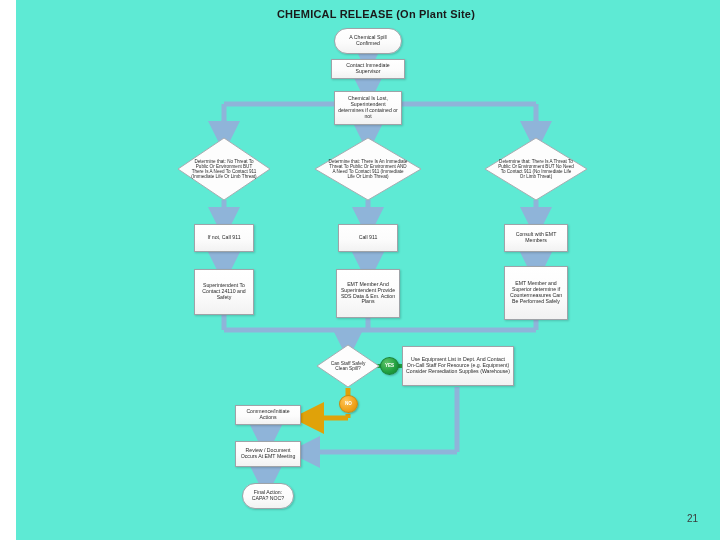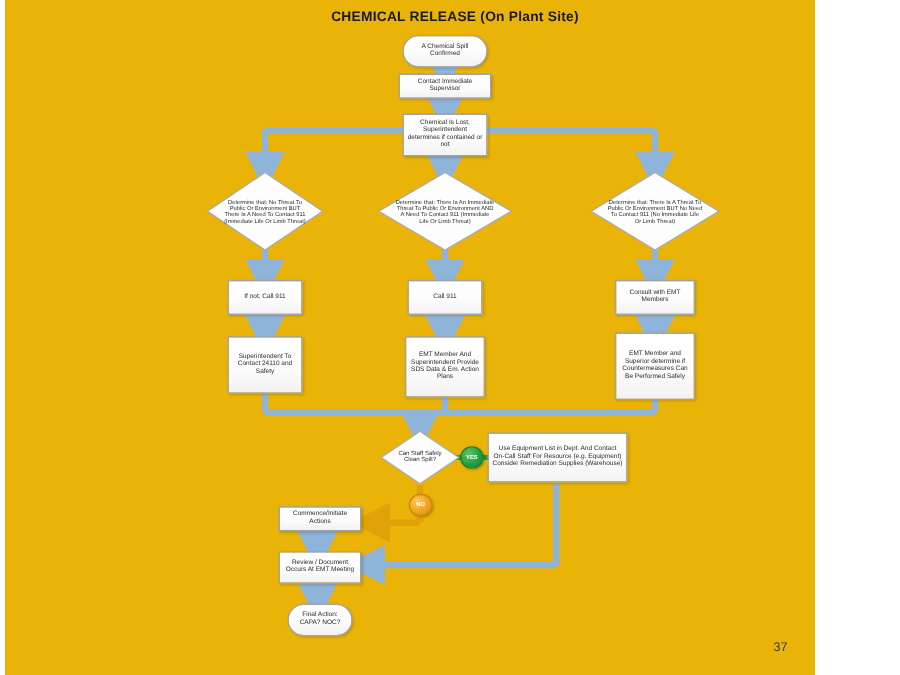--- a/index.html
+++ b/index.html
@@ -2,22 +2,22 @@
 <html><head>
 <meta charset="utf-8">
 <style>
   html,body{margin:0;padding:0;}
   body{
     width:720px;height:540px;background:#ffffff;
     font-family:"Liberation Sans", sans-serif;
     position:relative;overflow:hidden;
   }
   #slide{
-    position:absolute;left:4px;top:0;width:648px;height:540px;
-    background:#eab308;
+    position:absolute;left:16px;top:0;width:704px;height:540px;
+    background:#5eead4;
   }
   .title{
     position:absolute;left:0;top:8px;width:720px;text-align:center;
     font-size:11px;font-weight:bold;color:#1a1a1a;letter-spacing:.2px;
   }
   svg#wires{position:absolute;left:0;top:0;width:720px;height:540px;}
   .node{
     position:absolute;box-sizing:border-box;
     display:flex;align-items:center;justify-content:center;text-align:center;
     color:#2a2a2a;line-height:1.12;
@@ -204,15 +204,15 @@
   </div>
 
   <div class="node rect" style="left:219px;top:441px;width:66px;height:26px;font-size:5.2px;">
     <span>Review / Document Occurs At EMT Meeting</span>
   </div>
 
   <div class="node term" style="left:226px;top:483px;width:52px;height:26px;font-size:5.2px;">
     <span>Final Action: CAPA? NOC?</span>
   </div>
 
-  <div class="pagenum">37</div>
+  <div class="pagenum">21</div>
 
 </div>
 
 </body></html>

